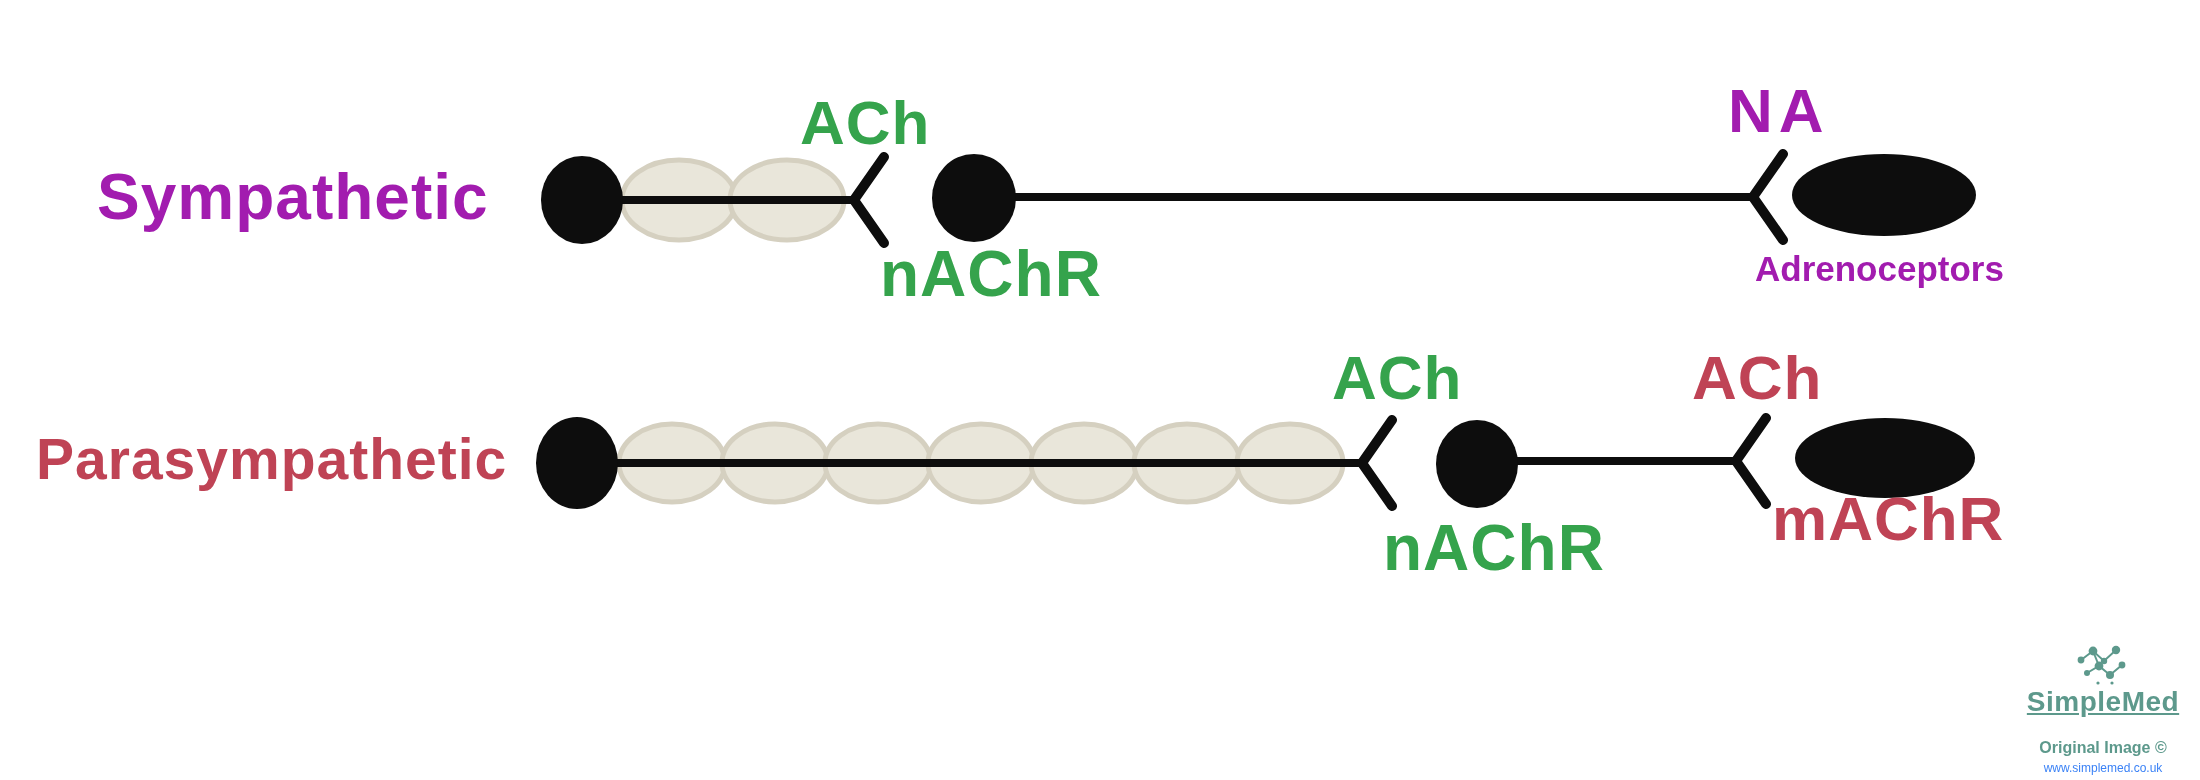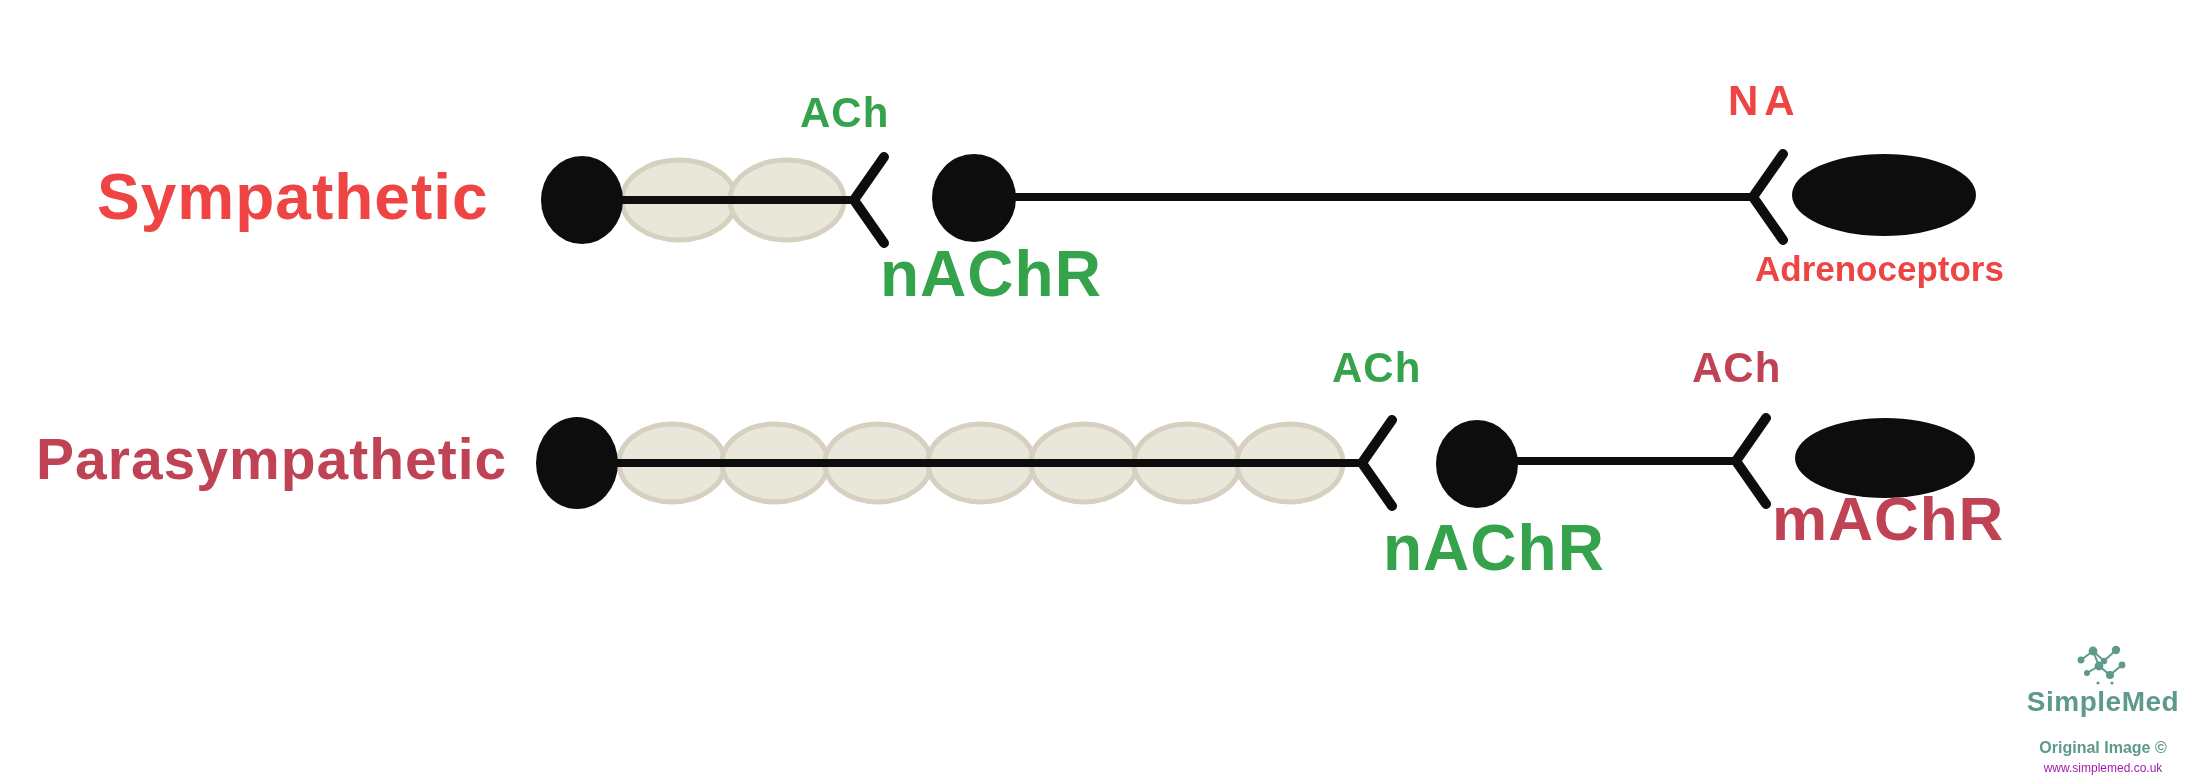--- a/index.html
+++ b/index.html
@@ -10,43 +10,43 @@
     font-family:"Liberation Sans", sans-serif;
     overflow:hidden;
   }
   .lbl{
     position:absolute;
     font-weight:700;
     line-height:1;
     white-space:nowrap;
     letter-spacing:1px;
   }
-  .blue{color:#ef4444;text-align:center;}
+  .blue{color:#a21caf;text-align:center;}
   .green{color:#35a34c;}
   .red{color:#bf4355;}
   .pathway-name{font-size:64px;}
-  .nt{font-size:42px;}
+  .nt{font-size:62px;}
   .receptor{font-size:64px;}
   .receptor-small{font-size:35px;letter-spacing:0;}
   svg.diagram{position:absolute;left:0;top:0;}
   .axon{stroke:#0d0d0d;stroke-width:8;fill:none;}
   .fork{stroke:#0d0d0d;stroke-width:10;fill:none;stroke-linecap:round;}
   .soma{fill:#0d0d0d;}
   .effector{fill:#0d0d0d;}
   .myelin ellipse{fill:#e9e6da;stroke:#d5d0c0;stroke-width:5;}
   .watermark{
     position:absolute;
     left:2018px;top:642px;
     width:170px;
     text-align:center;
     color:#5d998c;
   }
-  .watermark .brand{font-size:28px;font-weight:700;letter-spacing:0.5px;}
+  .watermark .brand{font-size:28px;font-weight:700;letter-spacing:0.5px;text-decoration:underline;}
   .watermark .caption{font-size:16px;font-weight:700;margin-top:21px;}
-  .watermark .url{font-size:12px;font-weight:400;margin-top:4px;color:#a21caf;}
+  .watermark .url{font-size:12px;font-weight:400;margin-top:4px;color:#3b82f6;}
 </style>
 </head>
 <body>
 
 <div class="canvas">
 
   <svg class="diagram" width="2200" height="780" viewBox="0 0 2200 780">
 
     <g class="myelin">
         <ellipse cx="679" cy="200" rx="57" ry="40"></ellipse>

